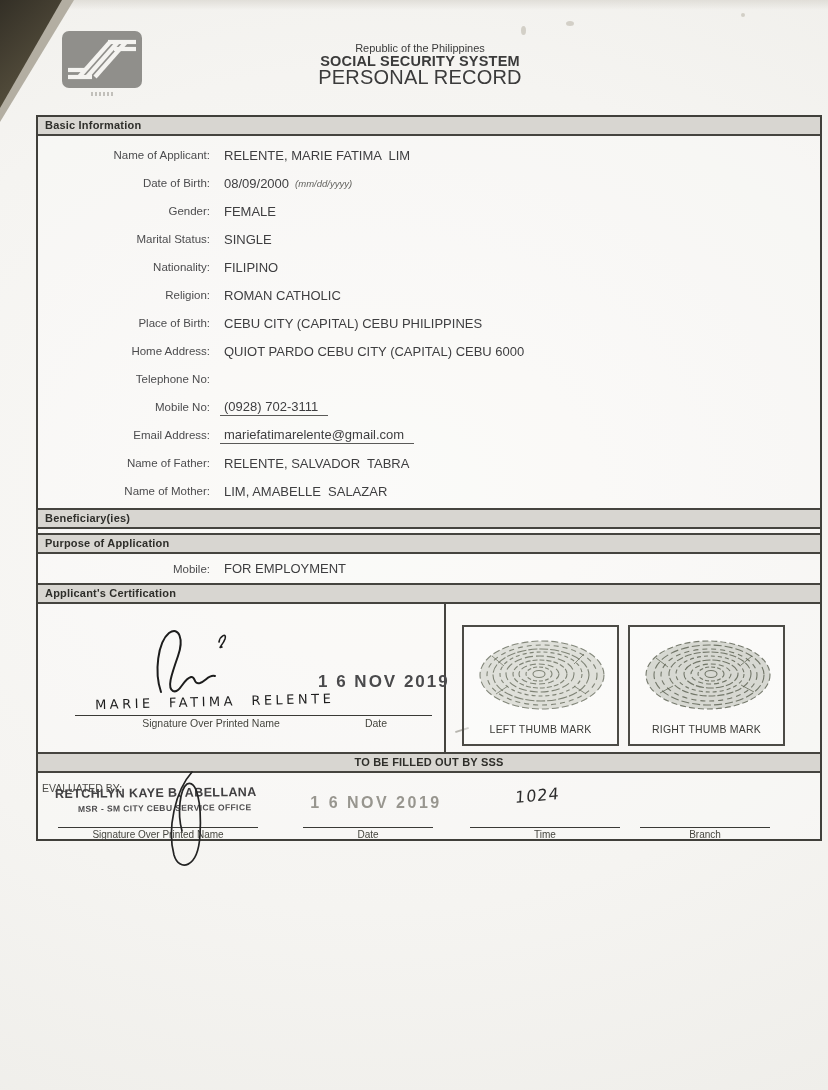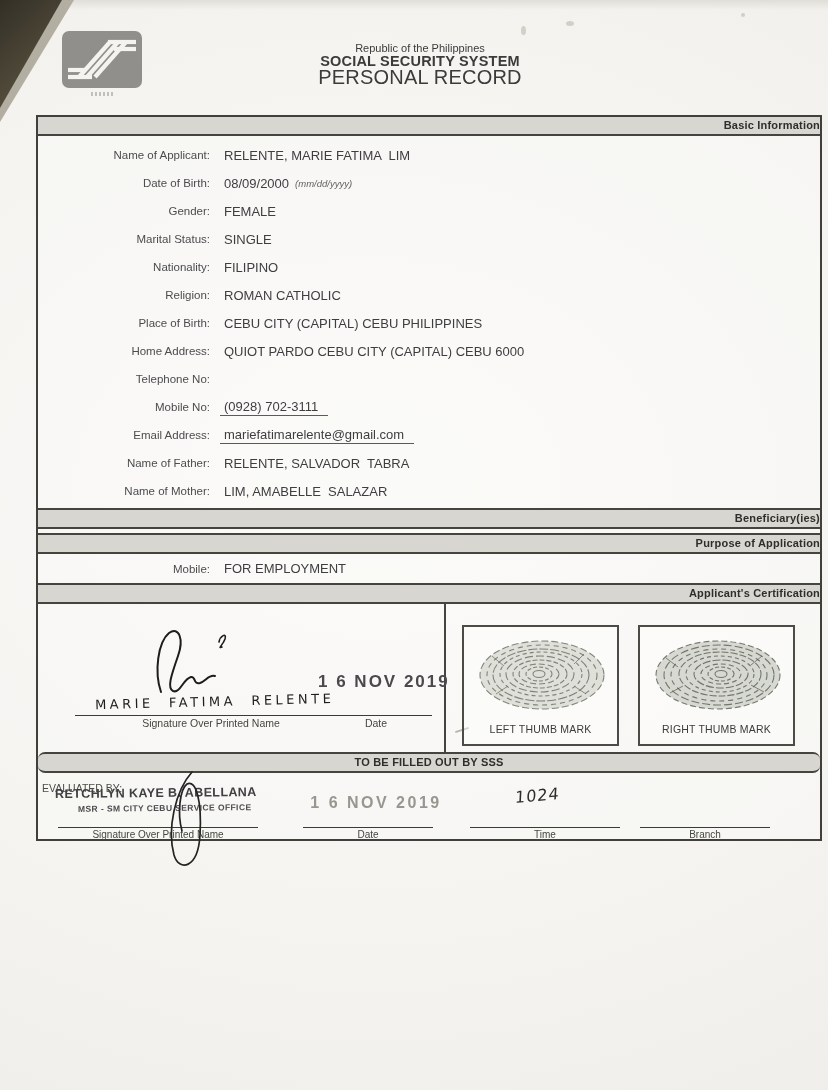--- a/index.html
+++ b/index.html
@@ -32,23 +32,23 @@
   .hdr .rep { font-size:11px; line-height:12px; }
   .hdr .agency { font-size:14.5px; font-weight:bold; line-height:15.5px; letter-spacing:.2px; }
   .hdr .ftitle { font-size:20px; font-weight:normal; line-height:15.5px; letter-spacing:.2px; }
   .ssnum { position:absolute; left:616px; top:44px; font-size:19px; font-weight:bold;
     letter-spacing:.8px; color:#39393b; border-bottom:2.5px solid #454545; padding:0 6px 3px 12px; }
 
   
   .form { position:absolute; left:36px; top:115px; width:786px; border:2px solid #403f3a;
     background:rgba(255,255,255,0.25); }
   .bar { background:#d8d6d1; border-bottom:2px solid #45443f; font-size:11px; font-weight:bold;
-    color:#2e2e2a; padding:2px 0 3px 7px; letter-spacing:.2px;text-align:right; }
+    color:#2e2e2a; padding:2px 0 3px 7px; letter-spacing:.2px; }
   .bar.bt { border-top:2px solid #45443f; }
-  .bar.center { text-align:center; padding-left:0;border-radius:7px; }
+  .bar.center { text-align:center; padding-left:0; }
   .gap { height:4px; }
 
   .rows { padding:5px 0 3px 0; }
   .row { display:flex; align-items:center; height:28px; }
   .lbl { width:186px; text-align:right; padding-right:14px; font-size:11.5px; color:#4c4c4e; }
   .val { font-size:13px; color:#3e3e40; white-space:pre; }
   .val.ul { border-bottom:1.2px solid #5a5a58; padding:0 10px 1px 4px; margin-left:-4px;text-align:center; }
   .suffix { font-size:9.5px; font-style:italic; color:#62625e; margin-left:6px; }
   .purpose-row { display:flex; align-items:center; height:29px; }
 
@@ -59,21 +59,21 @@
   .hand-slash { position:absolute; left:47px; top:84px; width:2px; height:25px; background:#25252
 
 5; transform:rotate(25deg); }
   .hand-name { position:absolute; left:57px; top:90px; font-family:"DejaVu Sans", sans-serif;
     font-size:13px; color:#1e1e1e; letter-spacing:3.5px; white-space:pre; transform:rotate(-1.5deg); }
   .sig-line { position:absolute; left:37px; top:111px; width:272px; border-top:1.6px solid #3a3a36; }
   .cap { text-align:center; font-size:10.5px; color:#46463f; padding-top:1px; }
   .date-stamp-dark { position:absolute; left:280px; top:68px; width:116px; text-align:center;
     font-size:17px; font-weight:bold; color:#4a4a4c; letter-spacing:2px; white-space:pre; }
   .date-line { position:absolute; left:282px; top:111px; width:112px; border-top:1.6px solid #3a3a36; }
-  .cert-right { flex:1; display:flex; gap:19px; padding:21px 0 0 16px; }
+  .cert-right { flex:1; display:flex; gap:9px; padding:21px 0 0 16px; }
   .thumbbox { width:157px; height:121px; border:2px solid #4c4b46; position:relative;
     background:rgba(255,255,255,.4); }
   .thumbbox svg { position:absolute; left:10px; top:9px; }
   .thumb-cap { position:absolute; bottom:9px; width:100%; text-align:center; font-size:10.5px;
     color:#3b3b37; letter-spacing:.2px; }
 
   
   .sss-area { position:relative; height:66px; overflow:visible; }
   .eval-lbl { position:absolute; left:4px; top:9px; font-size:10.5px; color:#4b4b47; }
   .stamp-name { position:absolute; left:17px; top:13px; font-size:12.5px; font-weight:bold;

